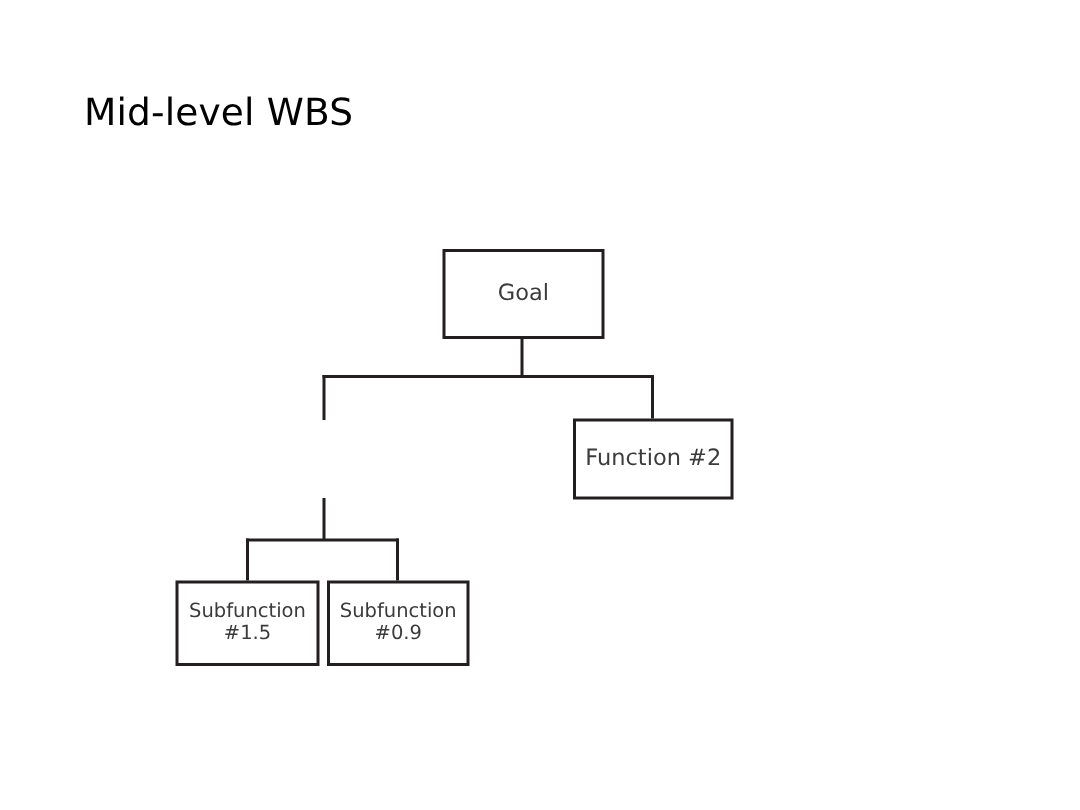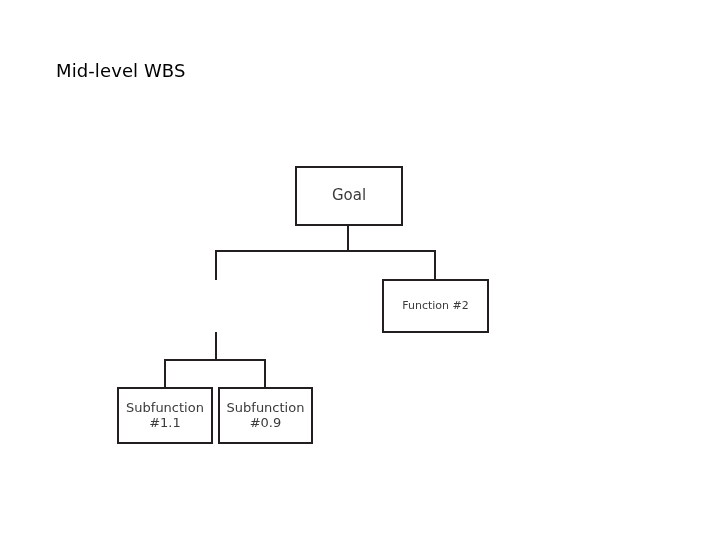--- a/index.html
+++ b/index.html
@@ -20,21 +20,21 @@
     inset: 0;
     background: #ffffff;
   }
 
   
   #slide-title {
     position: absolute;
     left: 56px;
     top: 60px;
     font-family: "DejaVu Sans", sans-serif;
-    font-size: 18px;
+    font-size: 25px;
     font-weight: 400;
     color: #000000;
     letter-spacing: 0.1px;
     white-space: nowrap;
     line-height: 1.2;
   }
 
   
   #wbs-diagram {
     position: absolute;
@@ -80,21 +80,21 @@
     top: 263px;
     width: 106px;
     height: 54px;
     font-size: 14.5px;
   }
   #box-function-2 {
     left: 382px;
     top: 263px;
     width: 107px;
     height: 54px;
-    font-size: 11px;
+    font-size: 15px;
     text-align: center;
   }
   #box-subfunction-11 {
     left: 117px;
     top: 371px;
     width: 96px;
     height: 57px;
     font-size: 13px;
   }
   #box-subfunction-12 {
@@ -158,21 +158,21 @@
     </div>
 
 
     <div class="wbs-box" id="box-function-2">
       <span class="box-label">Function #2</span>
     </div>
 
     <div class="wbs-box" id="box-subfunction-11">
       <span class="box-label">
         <span>Subfunction</span>
-        <span class="box-line2">#1.1</span>
+        <span class="box-line2">#1.5</span>
       </span>
     </div>
 
     <div class="wbs-box" id="box-subfunction-12">
       <span class="box-label">
         <span>Subfunction</span>
         <span class="box-line2">#0.9</span>
       </span>
     </div>
 

